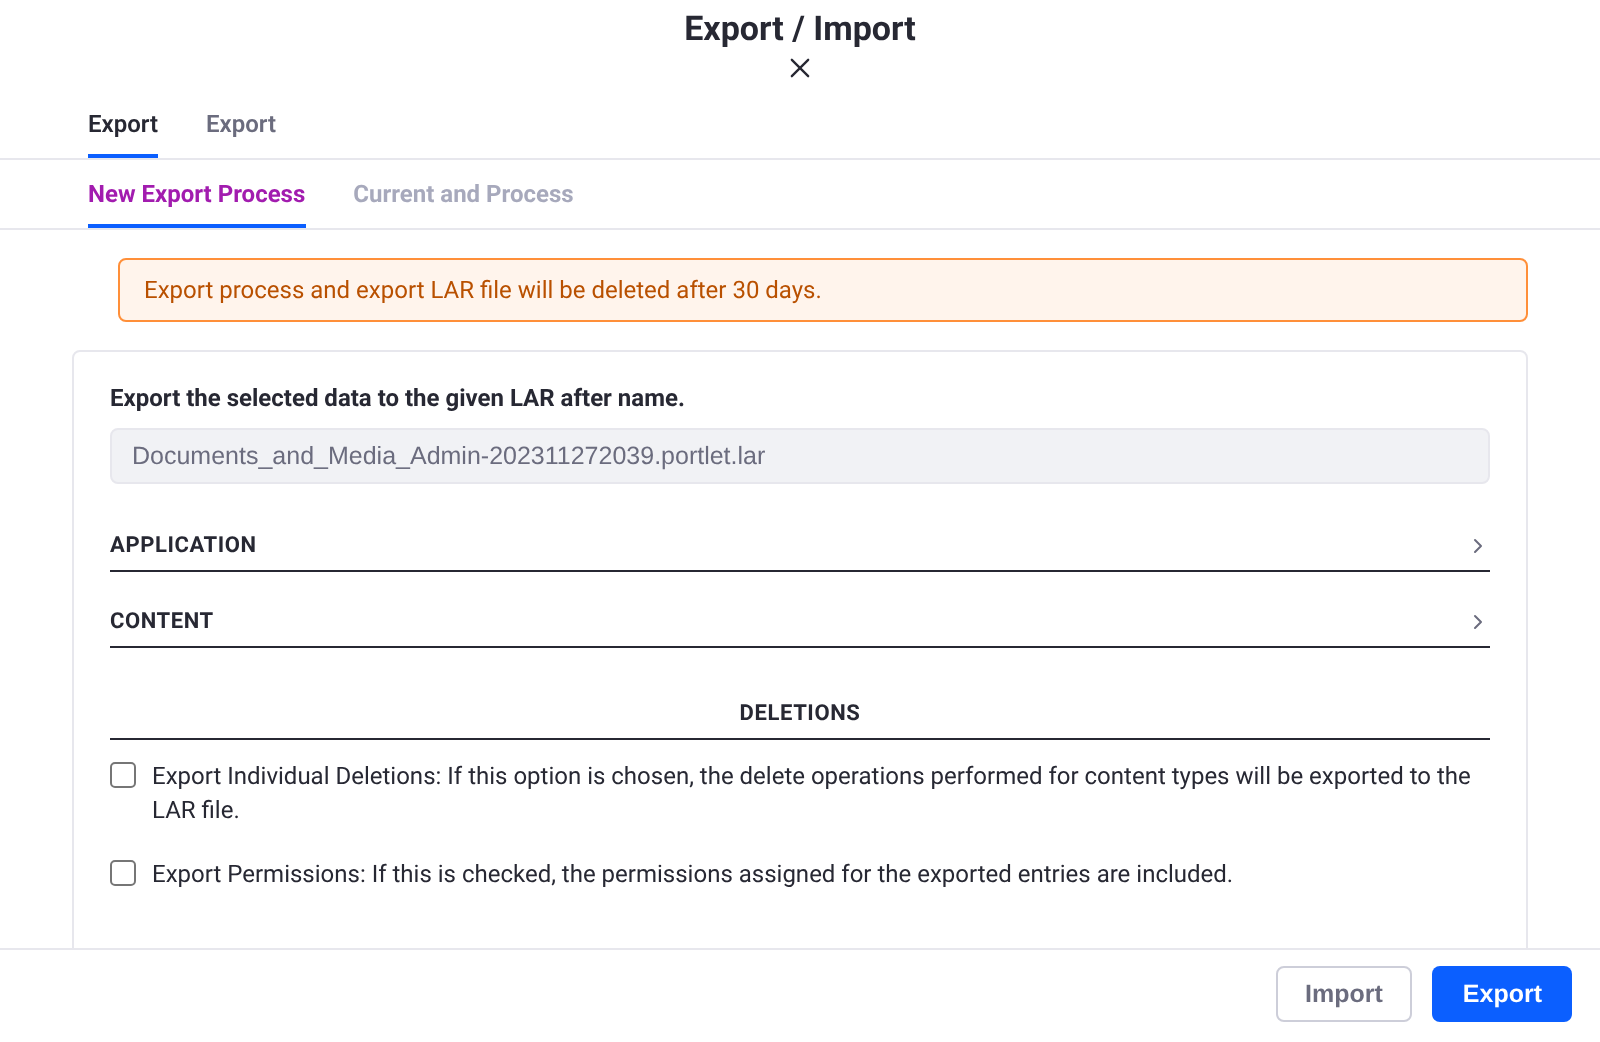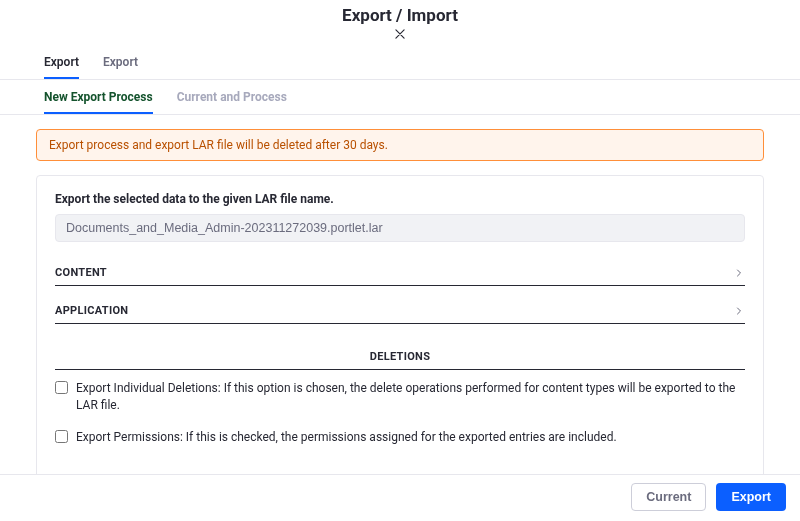--- a/index.html
+++ b/index.html
@@ -32,32 +32,33 @@
   }
   .primary-tab.active { color:#272833; border-bottom-color:#0b5fff; }
 
   .secondary-tabs {
     display:flex; gap:24px; padding:6px 44px 0 44px; border-bottom:1px solid #e7e7ed;
   }
   .secondary-tab {
     font-size:12px; font-weight:700; color:#a7a9bc; padding:4px 0 8px 0; cursor:pointer;
     border-bottom:2px solid transparent;
   }
-  .secondary-tab.active { color:#14532d; border-bottom-color:#0b5fff; }
+  .secondary-tab.active { color:#a21caf; border-bottom-color:#0b5fff; }
 
   .content-area { padding:14px 36px 14px 36px; }
 
   .alert-warn {
     border:1px solid #ff8f39;
     background:#fff4ec;
     color:#b95000;
     font-size:12px;
     padding:8px 12px;
     border-radius:4px;
     margin-bottom:14px;
+    margin-left:23px;
   }
 
   .panel {
     border:1px solid #e7e7ed; border-radius:4px;
     padding:16px 18px 28px 18px;
     background:#fff;
   }
 
   .panel-intro {
     font-size:12px; font-weight:700; color:#272833; margin-bottom:8px;
@@ -143,36 +144,36 @@
   <div class="secondary-tab active">New Export Process</div>
   <div class="secondary-tab">Current and Process</div>
 </div>
 
 <div class="content-area">
 
   <div class="alert-warn">Export process and export LAR file will be deleted after 30 days.</div>
 
   <div class="panel">
 
-    <div class="panel-intro">Export the selected data to the given LAR file name.</div>
+    <div class="panel-intro">Export the selected data to the given LAR after name.</div>
     <div class="filename-input-wrap">
       <input type="text" class="filename-input" value="Documents_and_Media_Admin-202311272039.portlet.lar" style="">
     </div>
 
     <div class="section-header">
-      <span class="label">CONTENT</span>
+      <span class="label">APPLICATION</span>
       <span class="chevron">
         <svg viewBox="0 0 24 24" stroke="#6b6c7e" stroke-width="2" fill="none" stroke-linecap="round" stroke-linejoin="round">
             <polyline points="9 6 15 12 9 18"></polyline>
           </svg>
       </span>
     </div>
 
     <div class="section-header">
-      <span class="label">APPLICATION</span>
+      <span class="label">CONTENT</span>
       <span class="chevron">
         <svg viewBox="0 0 24 24" stroke="#6b6c7e" stroke-width="2" fill="none" stroke-linecap="round" stroke-linejoin="round">
             <polyline points="9 6 15 12 9 18"></polyline>
           </svg>
       </span>
     </div>
 
     <div class="section-static-header">DELETIONS</div>
     <div class="check-row">
       <input type="checkbox" style="">
@@ -189,15 +190,15 @@
         <span class="bold">Export Permissions:</span>
         <span> </span>
         <span class="desc">If this is checked, the permissions assigned for the exported entries are included.</span>
       </span>
     </div>
 
   </div>
 </div>
 
 <div class="footer">
-  <button class="btn btn-secondary">Current</button>
+  <button class="btn btn-secondary">Import</button>
   <button class="btn btn-primary">Export</button>
 </div>
 
 </body></html>

